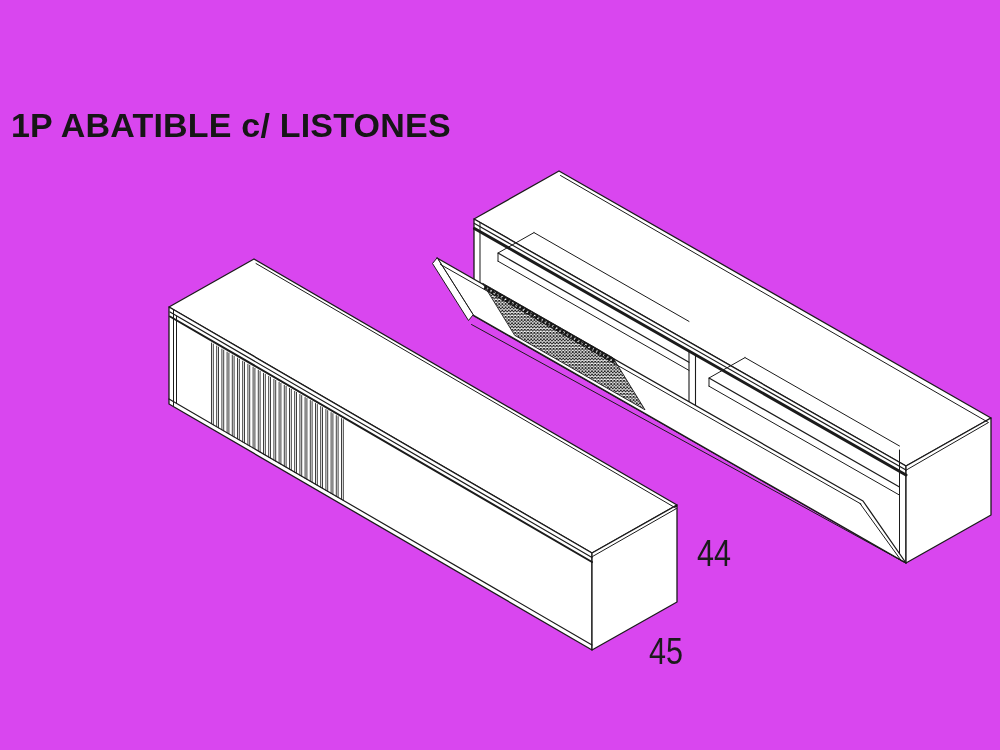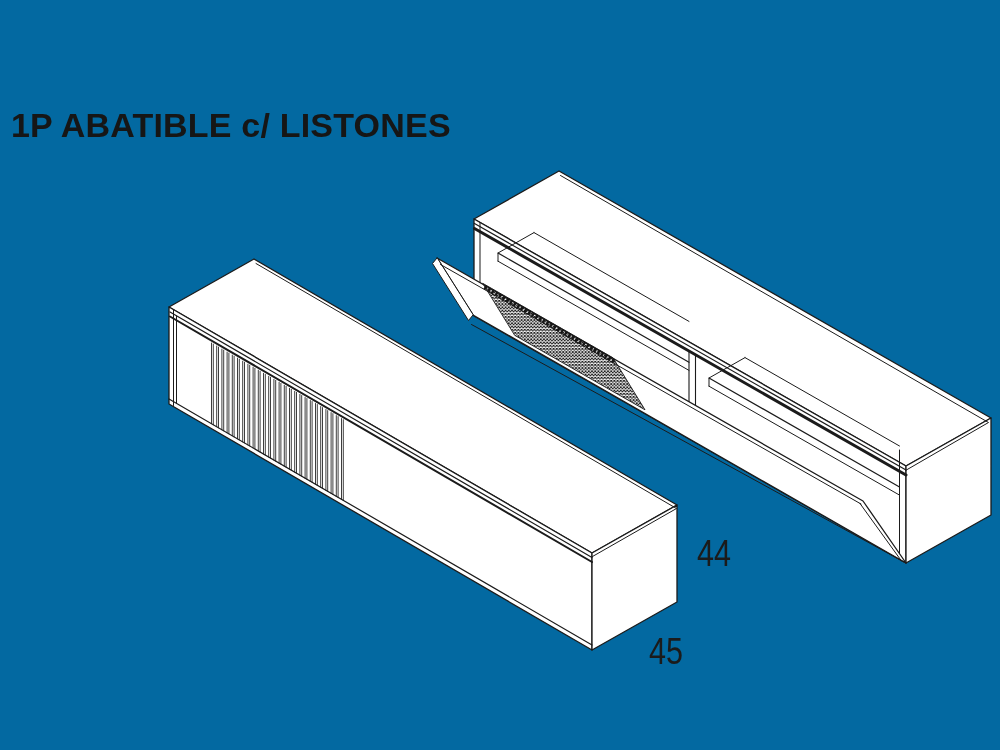--- a/index.html
+++ b/index.html
@@ -1,19 +1,19 @@
 <!DOCTYPE html>
 <html><head>
 <meta charset="utf-8">
 <style>
   html,body{margin:0;padding:0;background:#ffffff;}
   .stage{
     position:relative;
     width:1000px;height:750px;
-    background:#0369a1;
+    background:#d946ef;
     overflow:hidden;
     font-family:"Liberation Sans", sans-serif;
   }
   .title{
     position:absolute;
     left:11px;top:108px;
     margin:0;
     font-size:34px;
     font-weight:700;
     letter-spacing:0.2px;

